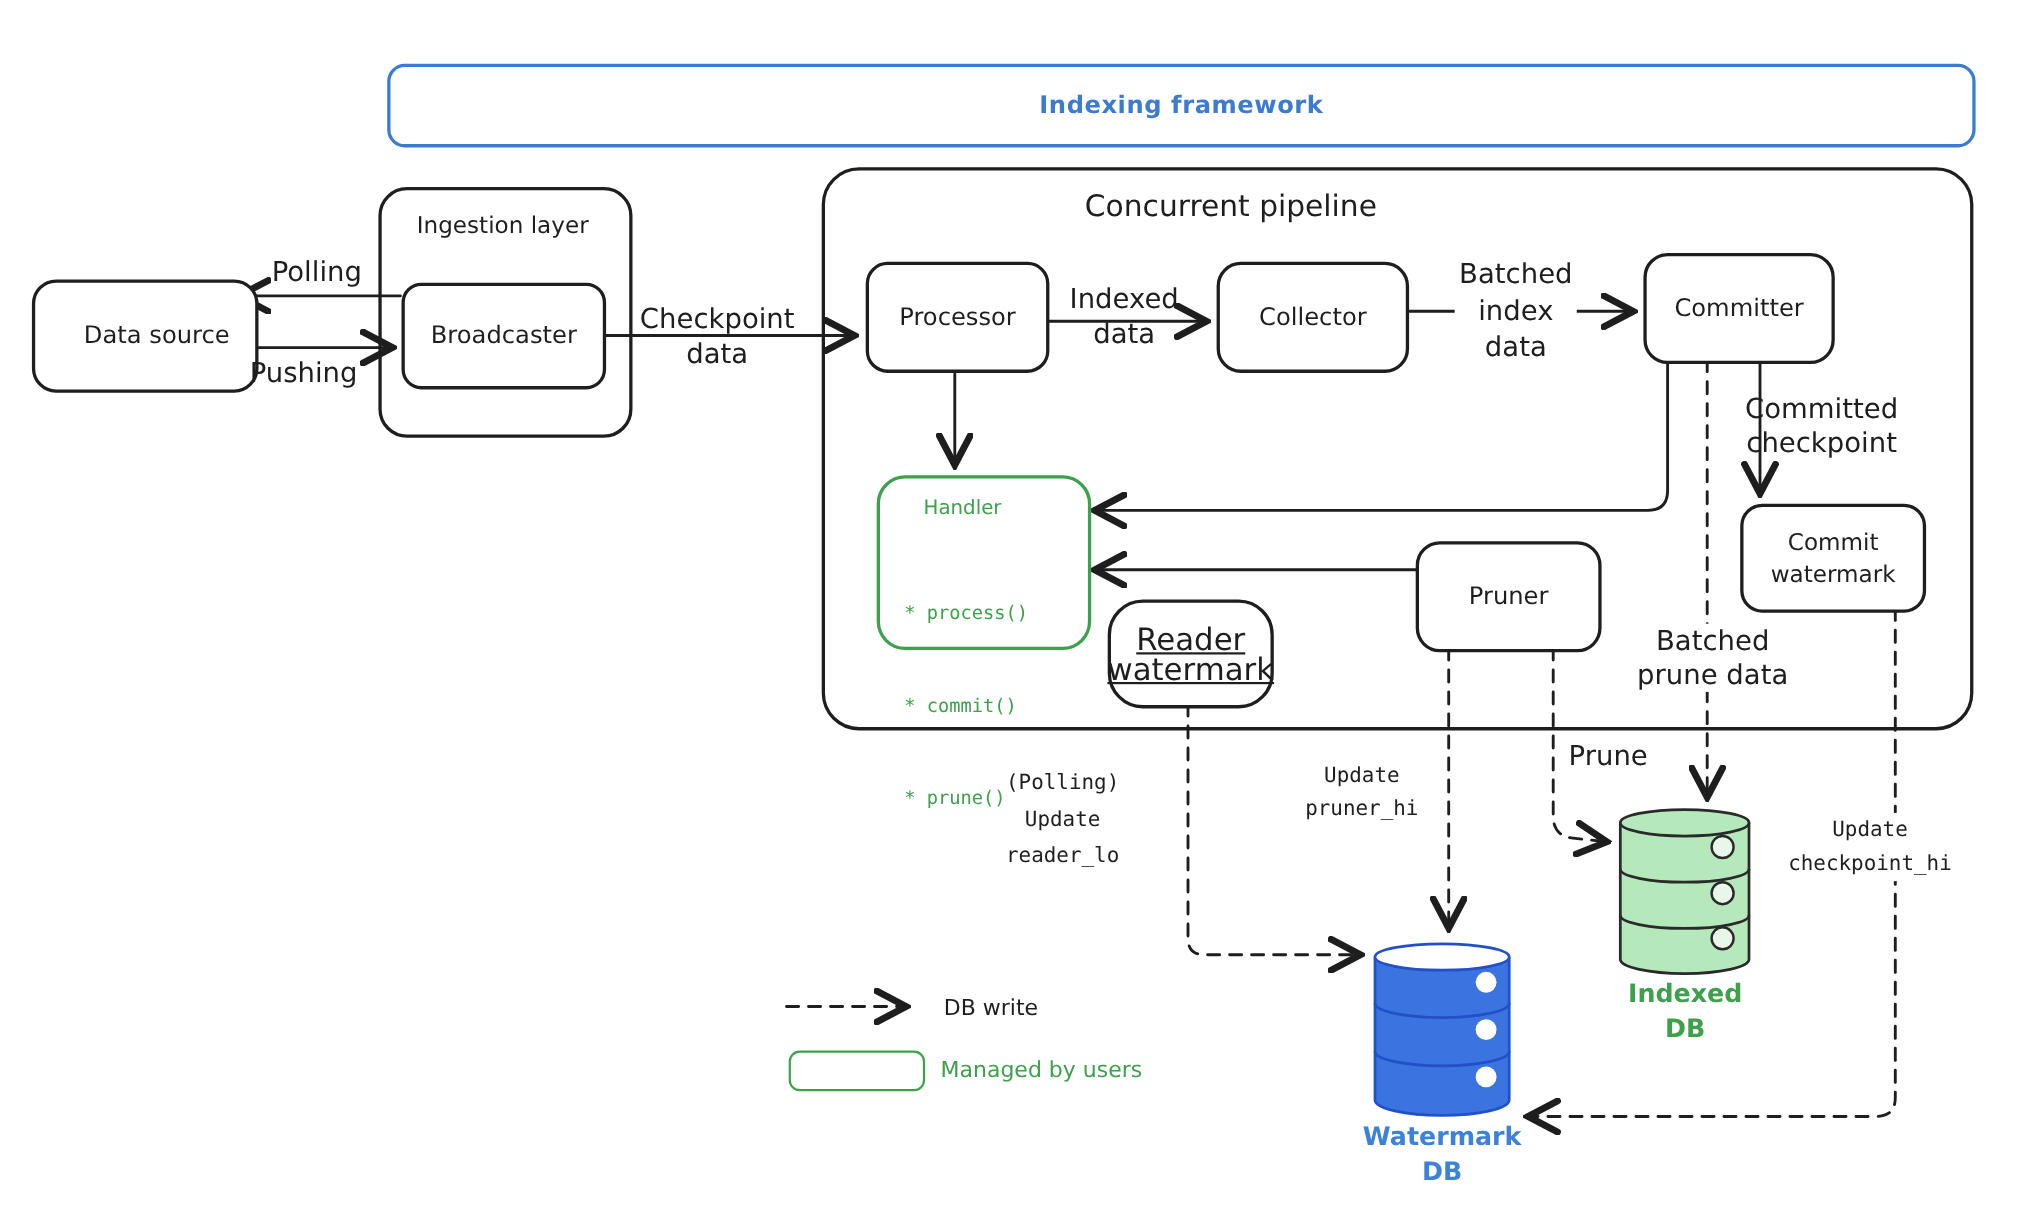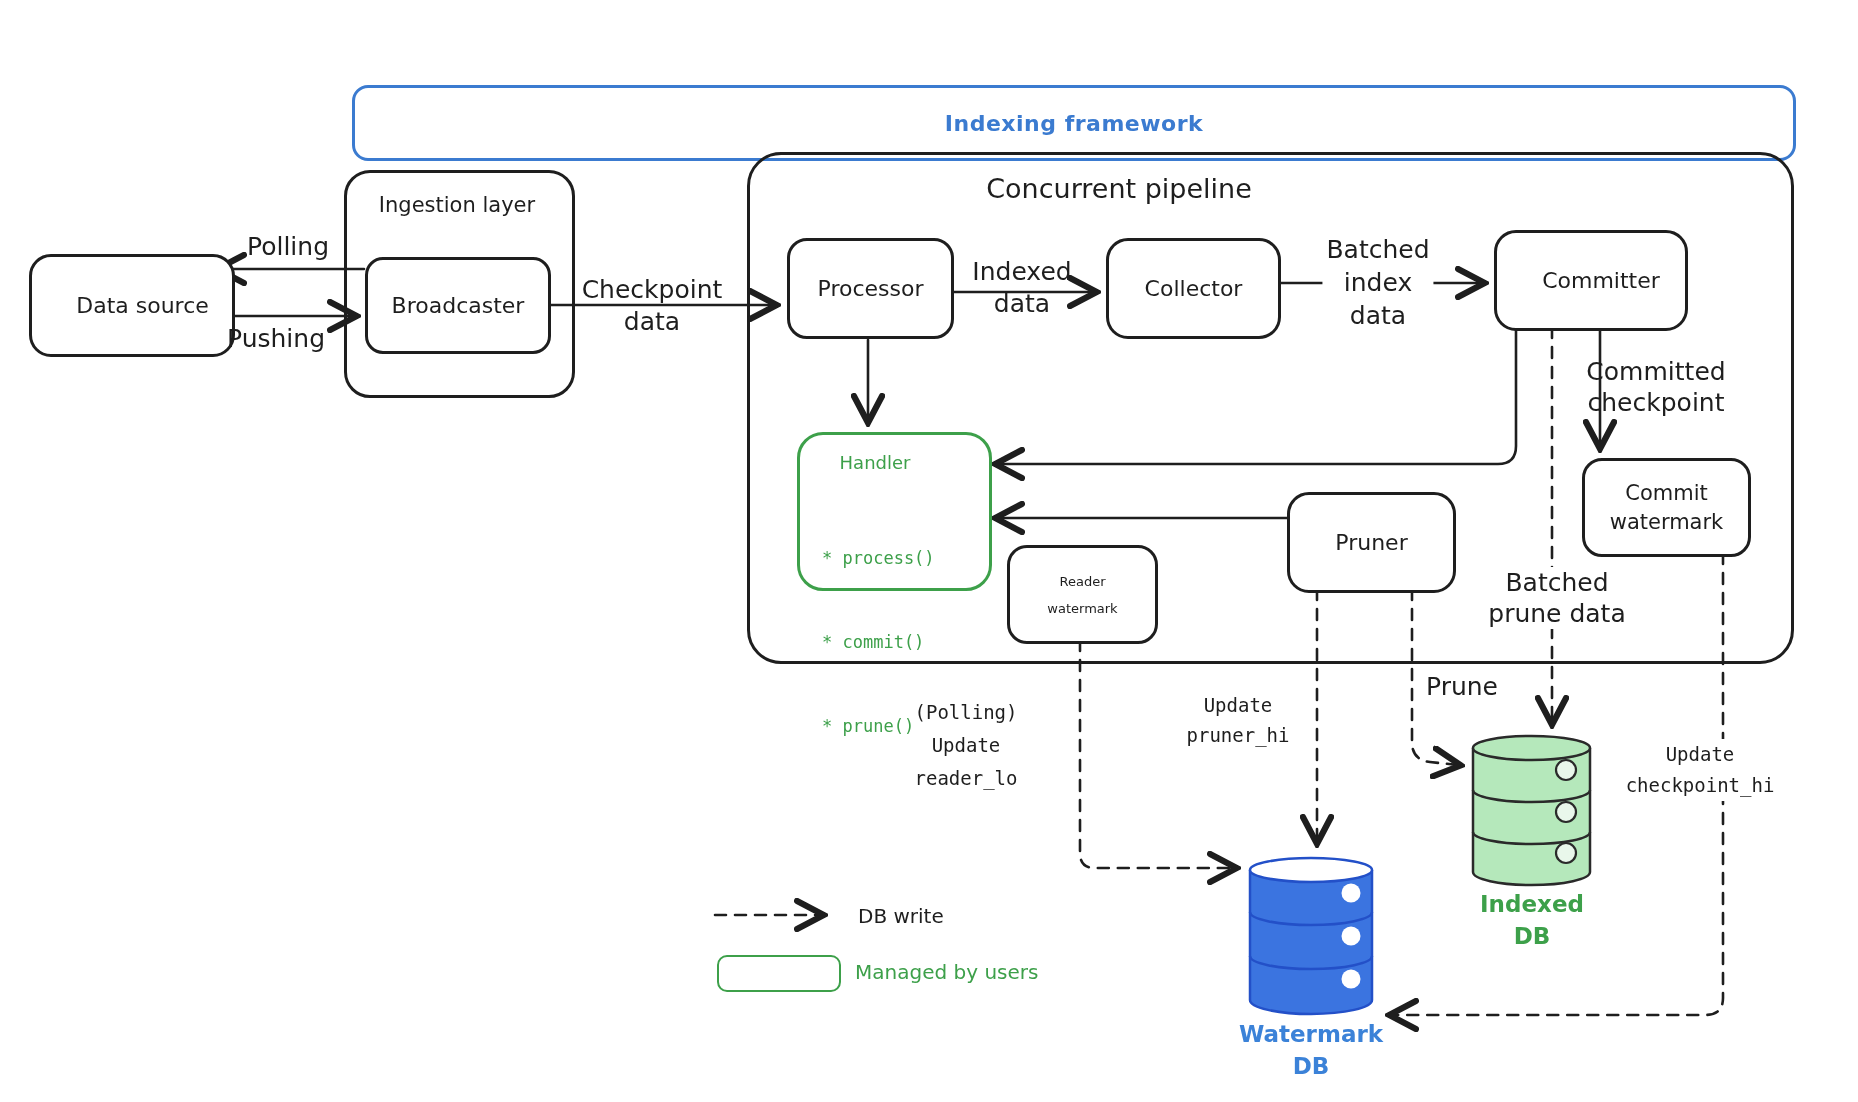--- a/index.html
+++ b/index.html
@@ -9,21 +9,21 @@
   html,body{margin:0;padding:0;background:#ffffff;}
   #canvas{position:relative;width:1858px;height:1102px;background:#ffffff;overflow:hidden;
           font-family:"DejaVu Sans",sans-serif;color:var(--ink);}
   svg.layer{position:absolute;left:0;top:0;z-index:2;}
   .box{position:absolute;border:3px solid var(--ink);border-radius:22px;background:#ffffff;
        display:flex;align-items:center;justify-content:center;z-index:4;
        font-size:22px;text-align:center;line-height:29px;}
   .frame{background:transparent;z-index:1;align-items:flex-start;}
   .gborder{border-color:var(--green);}
   .banner{position:absolute;border:3px solid var(--blue);border-radius:16px;background:#ffffff;
-          display:flex;align-items:center;justify-content:center;z-index:1;margin-top:27px;}
+          display:flex;align-items:center;justify-content:center;z-index:1;}
   .banner .t{color:var(--blue);font-size:22px;font-weight:bold;letter-spacing:.5px;}
   .elabel{position:absolute;transform:translate(-50%,-50%);text-align:center;white-space:nowrap;
           font-size:25px;line-height:32px;z-index:6;}
   .code{font-family:"DejaVu Sans Mono",monospace;font-size:19px;}
   .wbg{background:#ffffff;padding:0 4px;}
   .title{position:absolute;transform:translate(-50%,-50%);white-space:nowrap;z-index:6;}
   .handler-title{color:var(--green);font-size:18px;}
   .handler-items{position:absolute;z-index:6;color:var(--green);
                  font-family:"DejaVu Sans Mono",monospace;font-size:17px;line-height:28px;white-space:pre;}
   .dblabel{position:absolute;transform:translate(-50%,0);text-align:center;z-index:6;
@@ -101,36 +101,36 @@
   </div>
 
   <div class="box" style="left:787px;top:238px;width:161px;height:95px;border-radius:20px;">
     <span>Processor</span>
   </div>
 
   <div class="box" style="left:1106px;top:238px;width:169px;height:95px;">
     <span>Collector</span>
   </div>
 
-  <div class="box" style="left:1494px;top:230px;width:168px;height:95px;padding-left:20px;">
+  <div class="box" style="left:1494px;top:230px;width:168px;height:95px;">
     <span>Committer</span>
   </div>
 
   <div class="box" style="left:1582px;top:458px;width:163px;height:93px;border-radius:20px;font-size:21px;">
     <span>
       <span>Commit</span><br>
       <span>watermark</span>
     </span>
   </div>
 
   <div class="box" style="left:1287px;top:492px;width:163px;height:95px;">
     <span>Pruner</span>
   </div>
 
-  <div class="box" style="left:1007px;top:545px;width:145px;height:93px;border-radius:20px;font-size:13px;line-height:27px;">
+  <div class="box" style="left:1007px;top:545px;width:145px;height:93px;border-radius:32px;font-size:28px;line-height:27px;text-decoration:underline;">
     <span>
       <span>Reader</span><br>
       <span>watermark</span>
     </span>
   </div>
 
   <div class="box gborder" style="left:797px;top:432px;width:189px;height:153px;border-radius:26px;"></div>
   <div class="title handler-title" style="left:875px;top:462px;">Handler</div>
   <div class="handler-items" style="left:822px;top:488px;">
     <div>* process()</div>

